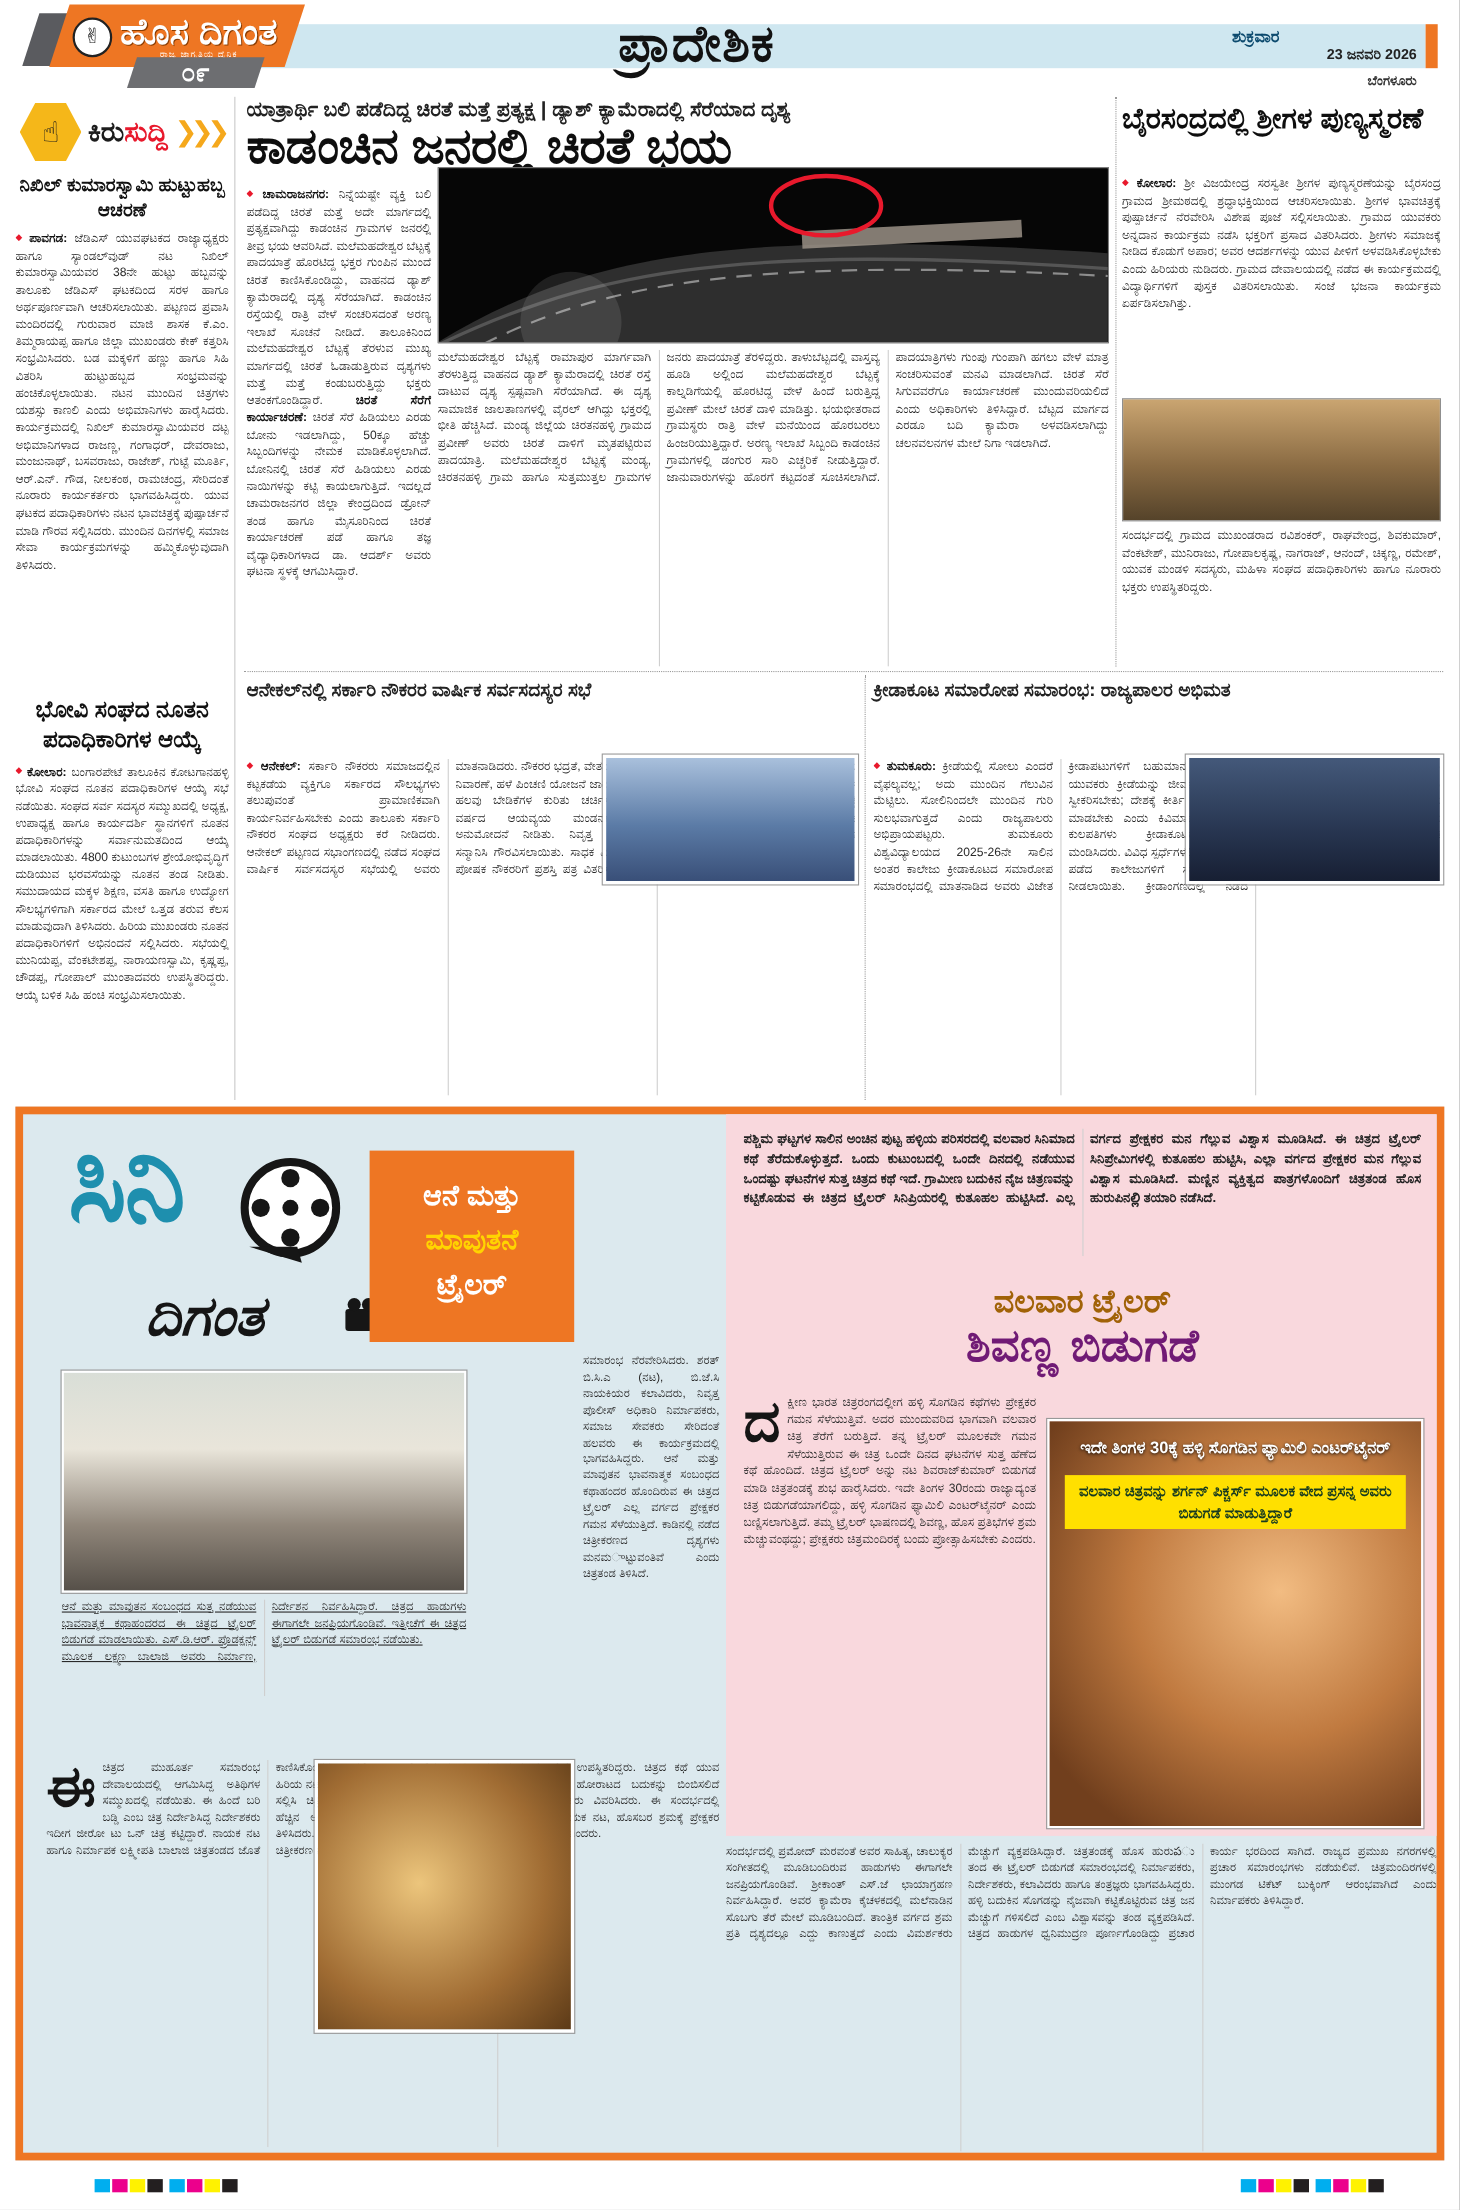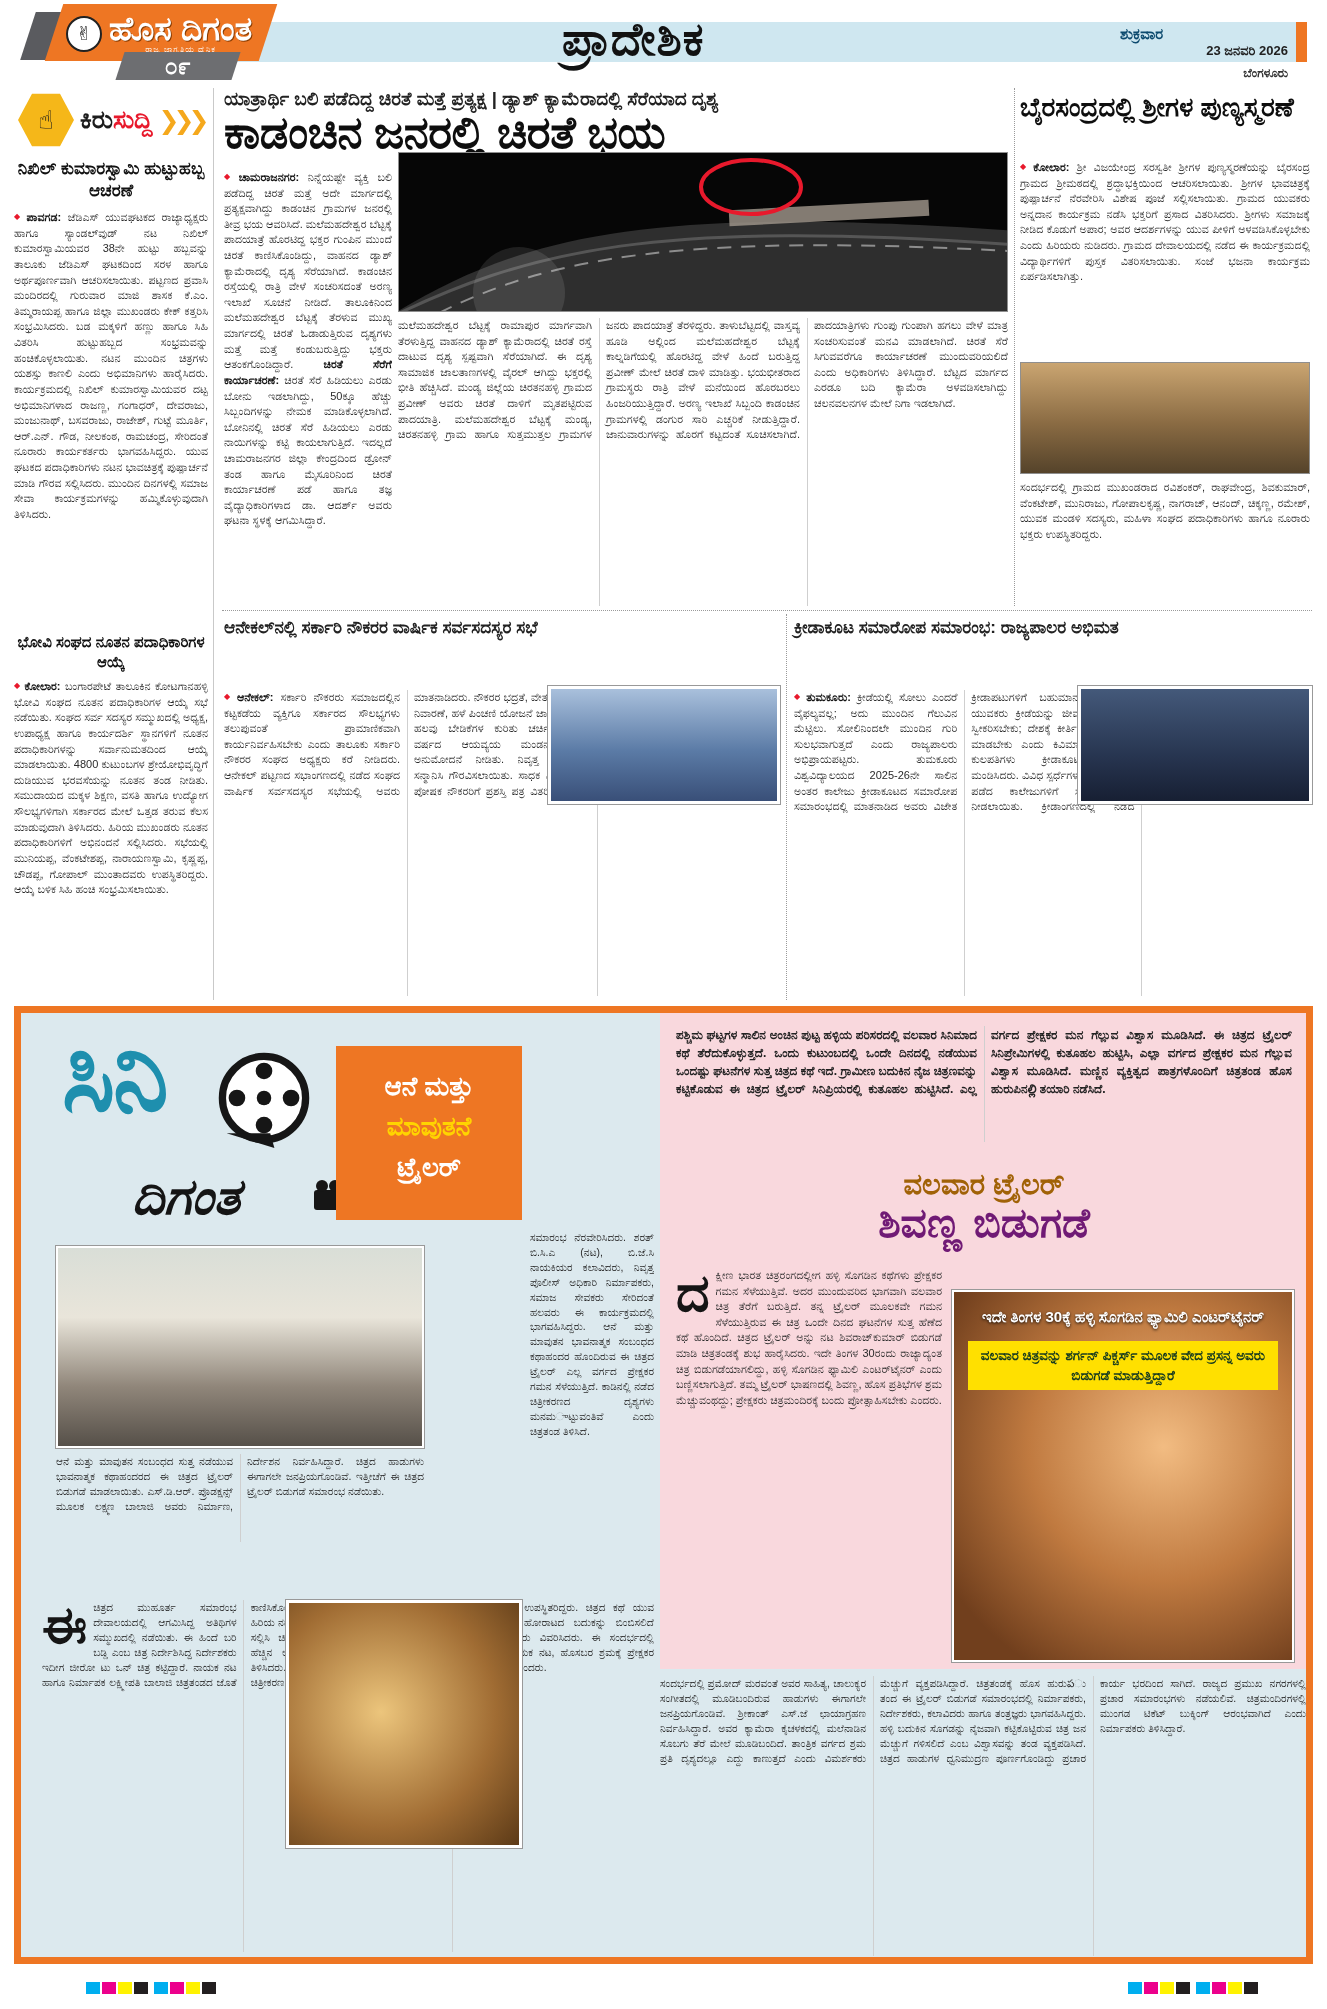--- a/index.html
+++ b/index.html
@@ -110,21 +110,21 @@
       <div class="kiru-title">
         <span>ಕಿರು</span><span class="kiru-red">ಸುದ್ದಿ</span>
       </div>
       <div class="chev">❯❯❯</div>
     </div>
     <div class="headline-sm" style="font-size:17px;margin:6px 2px 8px;">ನಿಖಿಲ್ ಕುಮಾರಸ್ವಾಮಿ ಹುಟ್ಟುಹಬ್ಬ ಆಚರಣೆ</div>
     <div class="body-txt" style="height:408px;">
       <span class="dateline">ಪಾವಗಡ:</span>
       <span>ಜೆಡಿಎಸ್ ಯುವಘಟಕದ ರಾಜ್ಯಾಧ್ಯಕ್ಷರು ಹಾಗೂ ಸ್ಯಾಂಡಲ್‌ವುಡ್ ನಟ ನಿಖಿಲ್ ಕುಮಾರಸ್ವಾಮಿಯವರ 38ನೇ ಹುಟ್ಟು ಹಬ್ಬವನ್ನು ತಾಲೂಕು ಜೆಡಿಎಸ್ ಘಟಕದಿಂದ ಸರಳ ಹಾಗೂ ಅರ್ಥಪೂರ್ಣವಾಗಿ ಆಚರಿಸಲಾಯಿತು. ಪಟ್ಟಣದ ಪ್ರವಾಸಿ ಮಂದಿರದಲ್ಲಿ ಗುರುವಾರ ಮಾಜಿ ಶಾಸಕ ಕೆ.ಎಂ. ತಿಮ್ಮರಾಯಪ್ಪ ಹಾಗೂ ಜಿಲ್ಲಾ ಮುಖಂಡರು ಕೇಕ್ ಕತ್ತರಿಸಿ ಸಂಭ್ರಮಿಸಿದರು. ಬಡ ಮಕ್ಕಳಿಗೆ ಹಣ್ಣು ಹಾಗೂ ಸಿಹಿ ವಿತರಿಸಿ ಹುಟ್ಟುಹಬ್ಬದ ಸಂಭ್ರಮವನ್ನು ಹಂಚಿಕೊಳ್ಳಲಾಯಿತು. ನಟನ ಮುಂದಿನ ಚಿತ್ರಗಳು ಯಶಸ್ಸು ಕಾಣಲಿ ಎಂದು ಅಭಿಮಾನಿಗಳು ಹಾರೈಸಿದರು. ಕಾರ್ಯಕ್ರಮದಲ್ಲಿ ನಿಖಿಲ್ ಕುಮಾರಸ್ವಾಮಿಯವರ ದಟ್ಟ ಅಭಿಮಾನಿಗಳಾದ ರಾಜಣ್ಣ, ಗಂಗಾಧರ್, ದೇವರಾಜು, ಮಂಜುನಾಥ್, ಬಸವರಾಜು, ರಾಜೇಶ್, ಗುಟ್ಟೆ ಮೂರ್ತಿ, ಆರ್.ಎನ್. ಗೌಡ, ನೀಲಕಂಠ, ರಾಮಚಂದ್ರ, ಸೇರಿದಂತೆ ನೂರಾರು ಕಾರ್ಯಕರ್ತರು ಭಾಗವಹಿಸಿದ್ದರು. ಯುವ ಘಟಕದ ಪದಾಧಿಕಾರಿಗಳು ನಟನ ಭಾವಚಿತ್ರಕ್ಕೆ ಪುಷ್ಪಾರ್ಚನೆ ಮಾಡಿ ಗೌರವ ಸಲ್ಲಿಸಿದರು. ಮುಂದಿನ ದಿನಗಳಲ್ಲಿ ಸಮಾಜ ಸೇವಾ ಕಾರ್ಯಕ್ರಮಗಳನ್ನು ಹಮ್ಮಿಕೊಳ್ಳುವುದಾಗಿ ತಿಳಿಸಿದರು.</span>
     </div>
-    <div class="headline-sm" style="font-size:15px;margin:14px 2px 8px;">ಭೋವಿ ಸಂಘದ ನೂತನ ಪದಾಧಿಕಾರಿಗಳ ಆಯ್ಕೆ</div>
+    <div class="headline-sm" style="font-size:21px;margin:14px 2px 8px;">ಭೋವಿ ಸಂಘದ ನೂತನ ಪದಾಧಿಕಾರಿಗಳ ಆಯ್ಕೆ</div>
     <div class="body-txt" style="height:330px;">
       <span class="dateline">ಕೋಲಾರ:</span>
       <span>ಬಂಗಾರಪೇಟೆ ತಾಲೂಕಿನ ಕೋಟಗಾನಹಳ್ಳಿ ಭೋವಿ ಸಂಘದ ನೂತನ ಪದಾಧಿಕಾರಿಗಳ ಆಯ್ಕೆ ಸಭೆ ನಡೆಯಿತು. ಸಂಘದ ಸರ್ವ ಸದಸ್ಯರ ಸಮ್ಮುಖದಲ್ಲಿ ಅಧ್ಯಕ್ಷ, ಉಪಾಧ್ಯಕ್ಷ ಹಾಗೂ ಕಾರ್ಯದರ್ಶಿ ಸ್ಥಾನಗಳಿಗೆ ನೂತನ ಪದಾಧಿಕಾರಿಗಳನ್ನು ಸರ್ವಾನುಮತದಿಂದ ಆಯ್ಕೆ ಮಾಡಲಾಯಿತು. 4800 ಕುಟುಂಬಗಳ ಶ್ರೇಯೋಭಿವೃದ್ಧಿಗೆ ದುಡಿಯುವ ಭರವಸೆಯನ್ನು ನೂತನ ತಂಡ ನೀಡಿತು. ಸಮುದಾಯದ ಮಕ್ಕಳ ಶಿಕ್ಷಣ, ವಸತಿ ಹಾಗೂ ಉದ್ಯೋಗ ಸೌಲಭ್ಯಗಳಿಗಾಗಿ ಸರ್ಕಾರದ ಮೇಲೆ ಒತ್ತಡ ತರುವ ಕೆಲಸ ಮಾಡುವುದಾಗಿ ತಿಳಿಸಿದರು. ಹಿರಿಯ ಮುಖಂಡರು ನೂತನ ಪದಾಧಿಕಾರಿಗಳಿಗೆ ಅಭಿನಂದನೆ ಸಲ್ಲಿಸಿದರು. ಸಭೆಯಲ್ಲಿ ಮುನಿಯಪ್ಪ, ವೆಂಕಟೇಶಪ್ಪ, ನಾರಾಯಣಸ್ವಾಮಿ, ಕೃಷ್ಣಪ್ಪ, ಚೌಡಪ್ಪ, ಗೋಪಾಲ್ ಮುಂತಾದವರು ಉಪಸ್ಥಿತರಿದ್ದರು. ಆಯ್ಕೆ ಬಳಿಕ ಸಿಹಿ ಹಂಚಿ ಸಂಭ್ರಮಿಸಲಾಯಿತು.</span>
     </div>
   </div>
 
   <div class="abs kicker" style="left:224px;top:88px;width:788px;">ಯಾತ್ರಾರ್ಥಿ ಬಲಿ ಪಡೆದಿದ್ದ ಚಿರತೆ ಮತ್ತೆ ಪ್ರತ್ಯಕ್ಷ | ಡ್ಯಾಶ್ ಕ್ಯಾಮೆರಾದಲ್ಲಿ ಸೆರೆಯಾದ ದೃಶ್ಯ</div>
   <div class="abs headline-xl" style="left:224px;top:108px;width:788px;">ಕಾಡಂಚಿನ ಜನರಲ್ಲಿ ಚಿರತೆ ಭಯ</div>
 
   <div class="abs body-txt" style="left:224px;top:170px;width:168px;height:436px;">
@@ -200,21 +200,21 @@
 
   <div class="abs promo-box" style="left:336px;top:1046px;width:186px;height:174px;">
     <div>ಆನೆ ಮತ್ತು</div>
     <div class="promo-yellow">ಮಾವುತನೆ</div>
     <div>ಟ್ರೈಲರ್</div>
   </div>
 
   <div class="abs photo ph-team" style="left:56px;top:1246px;width:368px;height:202px;border:2px solid #fff;outline:1px solid #999;"></div>
 
   <div class="abs body-txt" style="left:530px;top:1230px;width:124px;height:314px;font-size:10.5px;">ಸಮಾರಂಭ ನೆರವೇರಿಸಿದರು. ಶರತ್ ಬಿ.ಸಿ.ಎ (ನಟ), ಬಿ.ಜೆ.ಸಿ ನಾಯಕಿಯರ ಕಲಾವಿದರು, ನಿವೃತ್ತ ಪೊಲೀಸ್ ಅಧಿಕಾರಿ ನಿರ್ಮಾಪಕರು, ಸಮಾಜ ಸೇವಕರು ಸೇರಿದಂತೆ ಹಲವರು ಈ ಕಾರ್ಯಕ್ರಮದಲ್ಲಿ ಭಾಗವಹಿಸಿದ್ದರು. ಆನೆ ಮತ್ತು ಮಾವುತನ ಭಾವನಾತ್ಮಕ ಸಂಬಂಧದ ಕಥಾಹಂದರ ಹೊಂದಿರುವ ಈ ಚಿತ್ರದ ಟ್ರೈಲರ್ ಎಲ್ಲ ವರ್ಗದ ಪ್ರೇಕ್ಷಕರ ಗಮನ ಸೆಳೆಯುತ್ತಿದೆ. ಕಾಡಿನಲ್ಲಿ ನಡೆದ ಚಿತ್ರೀಕರಣದ ದೃಶ್ಯಗಳು ಮನಮுಟ್ಟುವಂತಿವೆ ಎಂದು ಚಿತ್ರತಂಡ ತಿಳಿಸಿದೆ.</div>
-  <div class="abs body-txt cols-2" style="left:56px;top:1454px;width:368px;height:88px;font-size:10.5px;">ಆನೆ ಮತ್ತು ಮಾವುತನ ಸಂಬಂಧದ ಸುತ್ತ ನಡೆಯುವ ಭಾವನಾತ್ಮಕ ಕಥಾಹಂದರದ ಈ ಚಿತ್ರದ ಟ್ರೈಲರ್ ಬಿಡುಗಡೆ ಮಾಡಲಾಯಿತು. ಎಸ್.ಡಿ.ಆರ್. ಪ್ರೊಡಕ್ಷನ್ಸ್ ಮೂಲಕ ಲಕ್ಷ್ಮಣ ಬಾಲಾಜಿ ಅವರು ನಿರ್ಮಾಣ, ನಿರ್ದೇಶನ ನಿರ್ವಹಿಸಿದ್ದಾರೆ. ಚಿತ್ರದ ಹಾಡುಗಳು ಈಗಾಗಲೇ ಜನಪ್ರಿಯಗೊಂಡಿವೆ. ಇತ್ತೀಚೆಗೆ ಈ ಚಿತ್ರದ ಟ್ರೈಲರ್ ಬಿಡುಗಡೆ ಸಮಾರಂಭ ನಡೆಯಿತು.</div>
+  <div class="abs body-txt cols-2" style="left:56px;top:1454px;width:368px;height:88px;font-size:10.5px;text-decoration:underline;">ಆನೆ ಮತ್ತು ಮಾವುತನ ಸಂಬಂಧದ ಸುತ್ತ ನಡೆಯುವ ಭಾವನಾತ್ಮಕ ಕಥಾಹಂದರದ ಈ ಚಿತ್ರದ ಟ್ರೈಲರ್ ಬಿಡುಗಡೆ ಮಾಡಲಾಯಿತು. ಎಸ್.ಡಿ.ಆರ್. ಪ್ರೊಡಕ್ಷನ್ಸ್ ಮೂಲಕ ಲಕ್ಷ್ಮಣ ಬಾಲಾಜಿ ಅವರು ನಿರ್ಮಾಣ, ನಿರ್ದೇಶನ ನಿರ್ವಹಿಸಿದ್ದಾರೆ. ಚಿತ್ರದ ಹಾಡುಗಳು ಈಗಾಗಲೇ ಜನಪ್ರಿಯಗೊಂಡಿವೆ. ಇತ್ತೀಚೆಗೆ ಈ ಚಿತ್ರದ ಟ್ರೈಲರ್ ಬಿಡುಗಡೆ ಸಮಾರಂಭ ನಡೆಯಿತು.</div>
 
   <div class="abs body-txt cols-3" style="left:42px;top:1600px;width:612px;height:352px;font-size:10.5px;">
     <span class="dropcap">ಈ</span>
     <span>ಚಿತ್ರದ ಮುಹೂರ್ತ ಸಮಾರಂಭ ದೇವಾಲಯದಲ್ಲಿ ಆಗಮಿಸಿದ್ದ ಅತಿಥಿಗಳ ಸಮ್ಮುಖದಲ್ಲಿ ನಡೆಯಿತು. ಈ ಹಿಂದೆ ಬರಿ ಬಡ್ಡಿ ಎಂಬ ಚಿತ್ರ ನಿರ್ದೇಶಿಸಿದ್ದ ನಿರ್ದೇಶಕರು ಇದೀಗ ಜೀರೋ ಟು ಒನ್ ಚಿತ್ರ ಕಟ್ಟಿದ್ದಾರೆ. ನಾಯಕ ನಟ ಹಾಗೂ ನಿರ್ಮಾಪಕ ಲಕ್ಷ್ಮೀಪತಿ ಬಾಲಾಜಿ ಚಿತ್ರತಂಡದ ಜೊತೆ ಕಾಣಿಸಿಕೊಂಡರು. ಚಿತ್ರಕ್ಕೆ ಕ್ಲಾಪ್ ಹೊಡೆಯುವ ಮೂಲಕ ಹಿರಿಯ ನಟರು ಚಾಲನೆ ನೀಡಿದರು. ತಂಡದ ಸದಸ್ಯರು ಪೂಜೆ ಸಲ್ಲಿಸಿ ಚಿತ್ರೀಕರಣ ಆರಂಭಿಸಿದರು. ಯುವ ಪ್ರತಿಭೆಗಳಿಗೆ ಹೆಚ್ಚಿನ ಅವಕಾಶ ನೀಡಲಾಗಿದೆ ಎಂದು ನಿರ್ಮಾಪಕರು ತಿಳಿಸಿದರು. ನಗರದ ವಿವಿಧೆಡೆ ಹಾಗೂ ಗ್ರಾಮೀಣ ಭಾಗದಲ್ಲಿ ಚಿತ್ರೀಕರಣ ನಡೆಯಲಿದೆ. ಸಂಗೀತ ನಿರ್ದೇಶನ, ಛಾಯಾಗ್ರಹಣ ತಂಡ ಈ ವೇಳೆ ಉಪಸ್ಥಿತರಿದ್ದರು. ಚಿತ್ರದ ಕಥೆ ಯುವ ಸಮുದಾಯದ ಹೋರಾಟದ ಬದುಕನ್ನು ಬಿಂಬಿಸಲಿದೆ ಎಂದು ನಿರ್ದೇಶಕರು ವಿವರಿಸಿದರು. ಈ ಸಂದರ್ಭದಲ್ಲಿ ಮಾತನಾಡಿದ ನಾಯಕ ನಟ, ಹೊಸಬರ ಶ್ರಮಕ್ಕೆ ಪ್ರೇಕ್ಷಕರ ಪ್ರೋತ್ಸಾಹ ಬೇಕು ಎಂದರು.</span>
   </div>
   <div class="abs photo ph-clap" style="left:286px;top:1600px;width:236px;height:248px;border:3px solid #fff;outline:1px solid #999;"></div>
 
   <div class="abs pink-panel" style="left:660px;top:1013px;width:646px;height:656px;"></div>
   <div class="abs pink-intro cols-2" style="left:676px;top:1026px;width:616px;height:116px;">ಪಶ್ಚಿಮ ಘಟ್ಟಗಳ ಸಾಲಿನ ಅಂಚಿನ ಪುಟ್ಟ ಹಳ್ಳಿಯ ಪರಿಸರದಲ್ಲಿ ವಲವಾರ ಸಿನಿಮಾದ ಕಥೆ ತೆರೆದುಕೊಳ್ಳುತ್ತದೆ. ಒಂದು ಕುಟುಂಬದಲ್ಲಿ ಒಂದೇ ದಿನದಲ್ಲಿ ನಡೆಯುವ ಒಂದಷ್ಟು ಘಟನೆಗಳ ಸುತ್ತ ಚಿತ್ರದ ಕಥೆ ಇದೆ. ಗ್ರಾಮೀಣ ಬದುಕಿನ ನೈಜ ಚಿತ್ರಣವನ್ನು ಕಟ್ಟಿಕೊಡುವ ಈ ಚಿತ್ರದ ಟ್ರೈಲರ್ ಸಿನಿಪ್ರಿಯರಲ್ಲಿ ಕುತೂಹಲ ಹುಟ್ಟಿಸಿದೆ. ಎಲ್ಲ ವರ್ಗದ ಪ್ರೇಕ್ಷಕರ ಮನ ಗೆಲ್ಲುವ ವಿಶ್ವಾಸ ಮೂಡಿಸಿದೆ. ಈ ಚಿತ್ರದ ಟ್ರೈಲರ್ ಸಿನಿಪ್ರೇಮಿಗಳಲ್ಲಿ ಕುತೂಹಲ ಹುಟ್ಟಿಸಿ, ಎಲ್ಲಾ ವರ್ಗದ ಪ್ರೇಕ್ಷಕರ ಮನ ಗೆಲ್ಲುವ ವಿಶ್ವಾಸ ಮೂಡಿಸಿದೆ. ಮಣ್ಣಿನ ವ್ಯಕ್ತಿತ್ವದ ಪಾತ್ರಗಳೊಂದಿಗೆ ಚಿತ್ರತಂಡ ಹೊಸ ಹುರುಪಿನల్లి ತಯಾರಿ ನಡೆಸಿದೆ.</div>
   <div class="abs val-red" style="left:676px;top:1152px;width:616px;">ವಲವಾರ ಟ್ರೈಲರ್</div>

